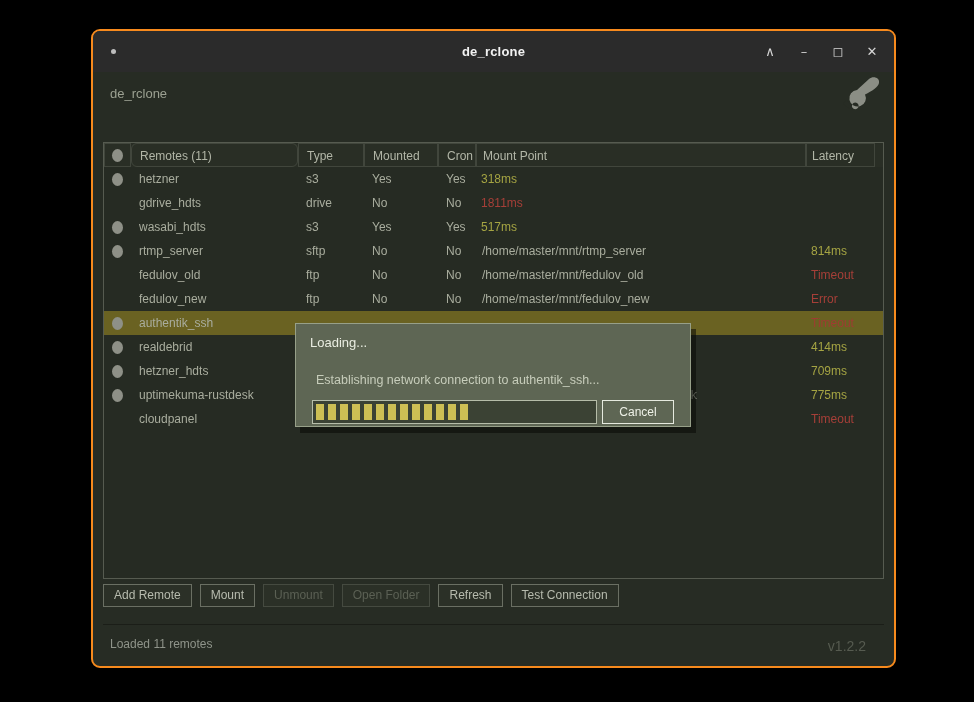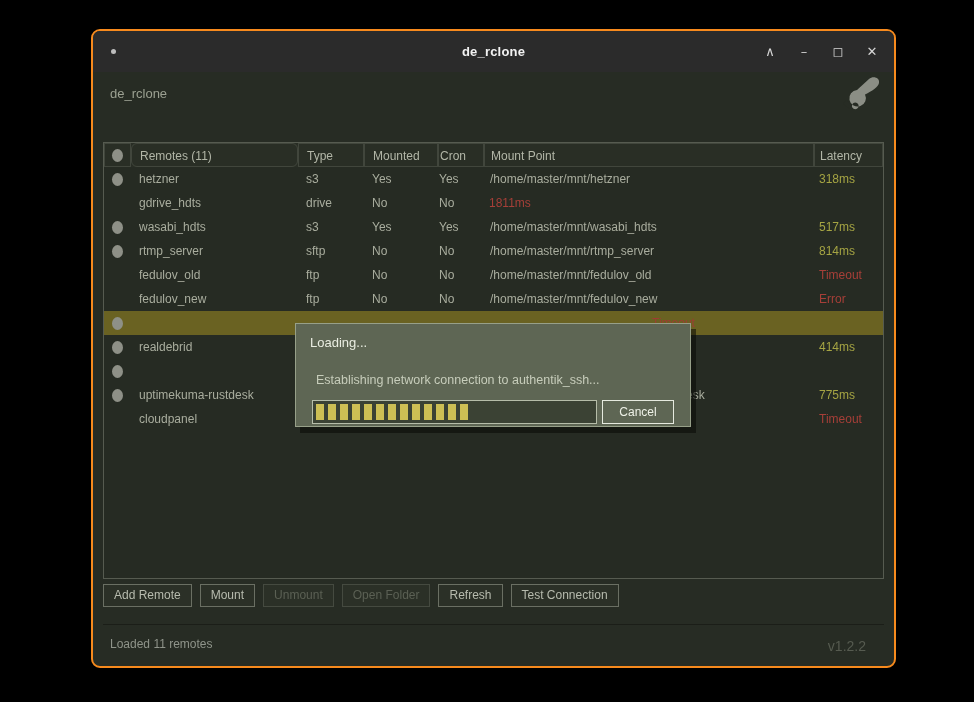--- a/index.html
+++ b/index.html
@@ -34,21 +34,21 @@
     border:1px solid #565b50; background:#262b23;
   }
   .trow { display:flex; height:24px; line-height:24px; font-size:12px; color:#a9ad9e; }
   .thead { background:#292e25; color:#b2b6a7; }
   .thead .cell { border:1px solid #41463c; height:24px; }
   .cell { overflow:hidden; white-space:nowrap; }
   .c-dot     { width:27px; display:flex; align-items:center; justify-content:center; flex:none; }
   .c-name    { width:167px; padding-left:8px; flex:none;border-radius:6px; }
   .c-type    { width:66px;  padding-left:8px; flex:none; }
   .c-mounted { width:74px;  padding-left:8px; flex:none; }
-  .c-cron    { width:46px;  padding-left:1px; flex:none; }
+  .c-cron    { width:38px;  padding-left:8px; flex:none; }
   .c-mount   { width:330px; padding-left:6px; flex:none; }
   .c-latency { width:69px;  padding-left:5px; flex:none; }
   .thead .c-dot { border-right:1px solid #41463c; }
   .status-dot { width:11px; height:13px; border-radius:50%; background:#8e9087; }
   .lat-ok  { color:#a5a443; }
   .lat-err { color:#a63f38; }
   .trow.selected { background:#6a6222; }
   .trow.selected .lat-err { color:#9e3c32; }
 
   
@@ -124,42 +124,40 @@
     </div>
     <div>
         <div class="trow">
       <div class="cell c-dot">
             <span class="status-dot" style="visibility: visible;"></span>
           </div>
       <div class="cell c-name">hetzner</div>
       <div class="cell c-type">s3</div>
       <div class="cell c-mounted">Yes</div>
       <div class="cell c-cron">Yes</div>
-      <div class="cell c-mount">/home/master/mnt/hetzner</div>
       <div class="cell c-latency lat-ok">318ms</div>
     </div>
         <div class="trow">
       <div class="cell c-dot">
             <span class="status-dot" style="visibility: hidden;"></span>
           </div>
       <div class="cell c-name">gdrive_hdts</div>
       <div class="cell c-type">drive</div>
       <div class="cell c-mounted">No</div>
       <div class="cell c-cron">No</div>
       <div class="cell c-latency lat-err">1811ms</div>
     </div>
         <div class="trow">
       <div class="cell c-dot">
             <span class="status-dot" style="visibility: visible;"></span>
           </div>
       <div class="cell c-name">wasabi_hdts</div>
       <div class="cell c-type">s3</div>
       <div class="cell c-mounted">Yes</div>
       <div class="cell c-cron">Yes</div>
-      <div class="cell c-mount">/home/master/mnt/wasabi_hdts</div>
       <div class="cell c-latency lat-ok">517ms</div>
     </div>
         <div class="trow">
       <div class="cell c-dot">
             <span class="status-dot" style="visibility: visible;"></span>
           </div>
       <div class="cell c-name">rtmp_server</div>
       <div class="cell c-type">sftp</div>
       <div class="cell c-mounted">No</div>
       <div class="cell c-cron">No</div>
@@ -185,20 +183,21 @@
       <div class="cell c-type">ftp</div>
       <div class="cell c-mounted">No</div>
       <div class="cell c-cron">No</div>
       <div class="cell c-mount">/home/master/mnt/fedulov_new</div>
       <div class="cell c-latency lat-err">Error</div>
     </div>
         <div class="trow selected">
       <div class="cell c-dot">
             <span class="status-dot" style="visibility: visible;"></span>
           </div>
+      <div class="cell c-name">authentik_ssh</div>
       <div class="cell c-type"></div>
       <div class="cell c-mounted"></div>
       <div class="cell c-cron"></div>
       <div class="cell c-mount"></div>
       <div class="cell c-latency lat-err">Timeout</div>
     </div>
         <div class="trow">
       <div class="cell c-dot">
             <span class="status-dot" style="visibility: visible;"></span>
           </div>
@@ -206,20 +205,21 @@
       <div class="cell c-type"></div>
       <div class="cell c-mounted"></div>
       <div class="cell c-cron"></div>
       <div class="cell c-mount"></div>
       <div class="cell c-latency lat-ok">414ms</div>
     </div>
         <div class="trow">
       <div class="cell c-dot">
             <span class="status-dot" style="visibility: visible;"></span>
           </div>
+      <div class="cell c-name">hetzner_hdts</div>
       <div class="cell c-type"></div>
       <div class="cell c-mounted"></div>
       <div class="cell c-cron"></div>
       <div class="cell c-mount"></div>
       <div class="cell c-latency lat-ok">709ms</div>
     </div>
         <div class="trow">
       <div class="cell c-dot">
             <span class="status-dot" style="visibility: visible;"></span>
           </div>

